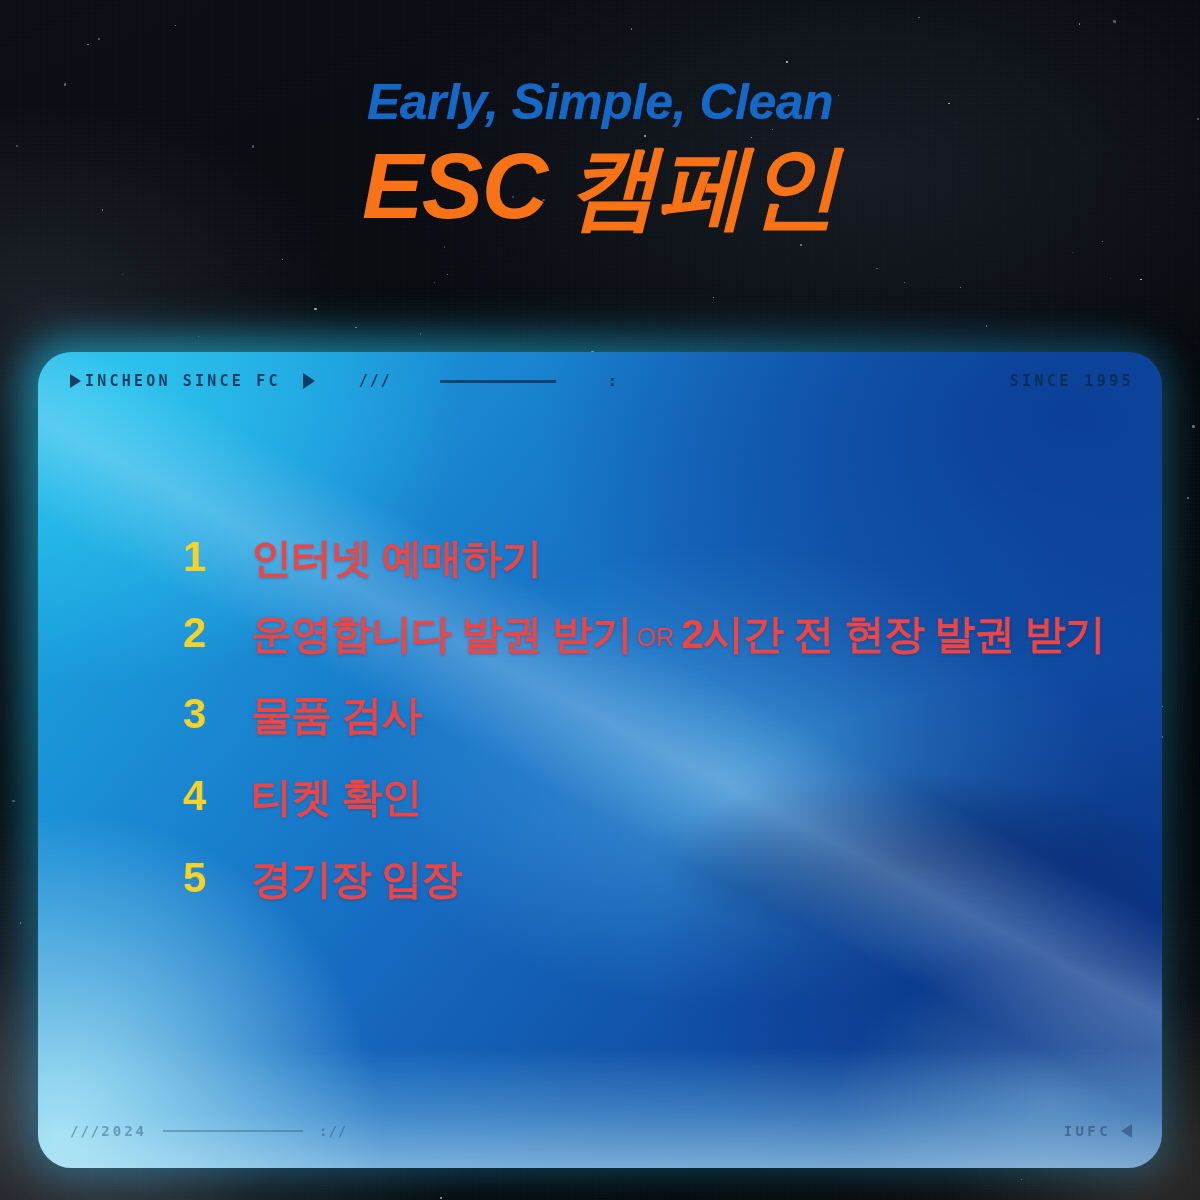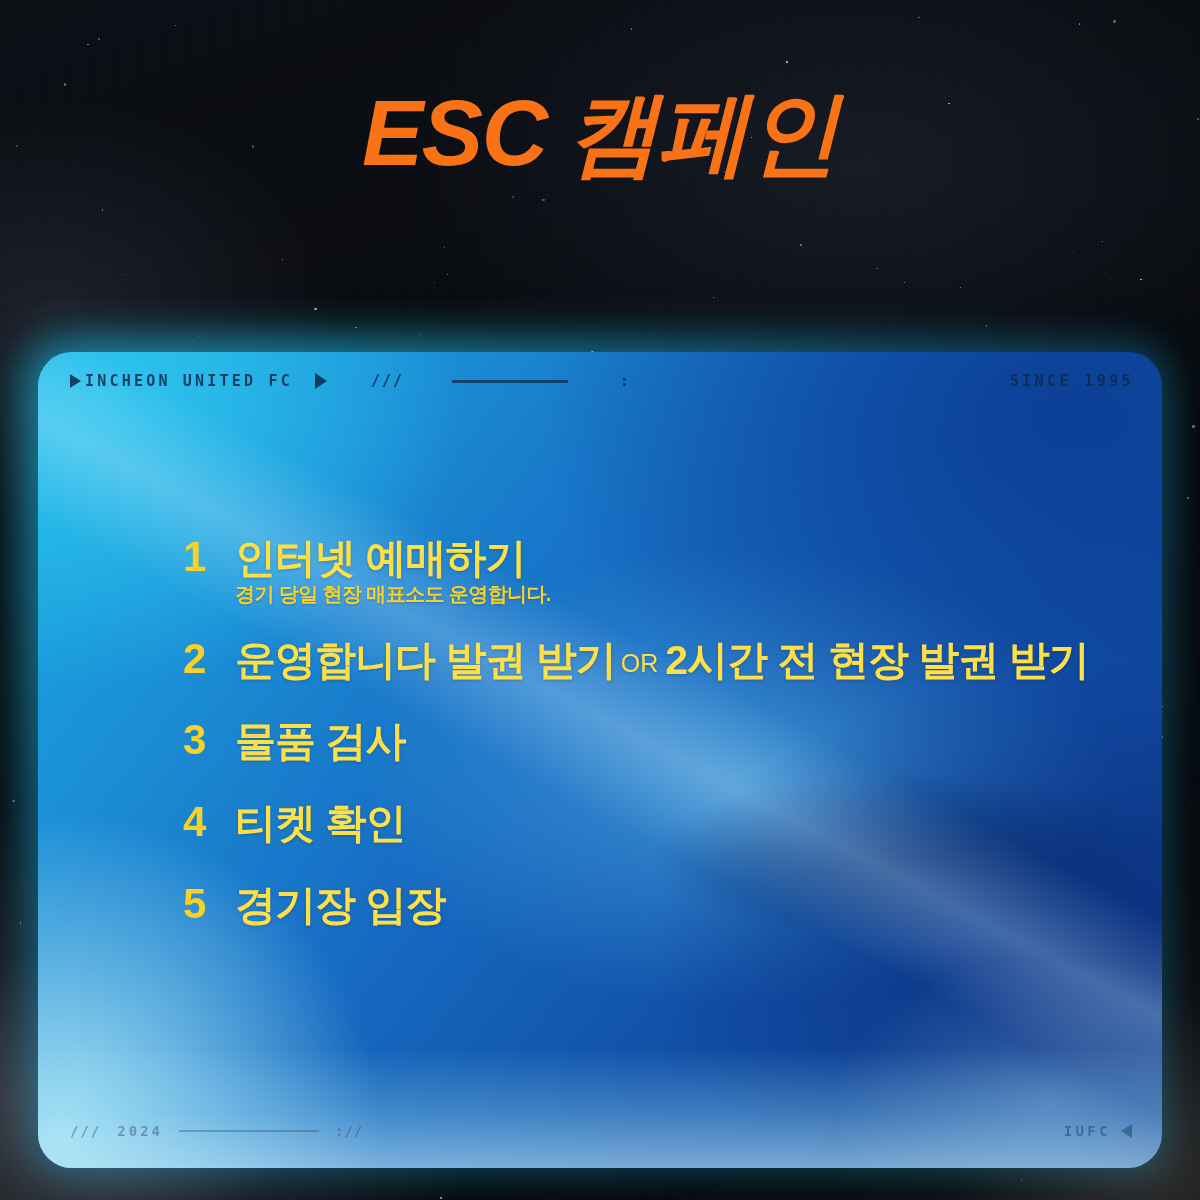--- a/index.html
+++ b/index.html
@@ -212,25 +212,26 @@
     font-weight: 800;
     color: #f8d227;
     line-height: 46px;
     text-align: left;
     font-family: "Liberation Sans", sans-serif;
   }
   .step-body { flex: 1 1 auto; padding-top: 0; }
   .step-title {
     font-size: 41px;
     font-weight: 700;
-    color: #fde047;
+    color: #ef4444;
     line-height: 48px;
     letter-spacing: -1px;
     white-space: nowrap;
     text-shadow: 0 1px 3px rgba(8,40,90,.28);
+    margin-left: 16px;
   }
   .step-title .or {
     font-size: 25px;
     font-weight: 400;
     letter-spacing: 0;
     margin: 0 7px 0 5px;
     vertical-align: 2px;
   }
   .step-sub {
     font-size: 20px;
@@ -259,21 +260,21 @@
     align-items: center;
     z-index: 6;
     font-family: "DejaVu Sans Mono", "Liberation Mono", monospace;
     font-size: 14px;
     font-weight: 700;
     letter-spacing: 3px;
     color: #2b4c6e;
     opacity: .45;
   }
   .ftr-slashes { letter-spacing: 2px; }
-  .ftr-year { margin-left: 16px; }
+  .ftr-year { }
   .ftr-rule {
     margin-left: 16px;
     width: 140px;
     height: 2px;
     background: #2b4c6e;
     opacity: .8;
   }
   .ftr-colon { margin-left: 16px; letter-spacing: 1px; }
   .ftr-spacer { flex: 1; }
   .ftr-iufc { letter-spacing: 3.4px; color: #0c2448; opacity: .85; }
@@ -420,51 +421,51 @@
       <div class="star" style="left: 963.6px; top: 541px; width: 1.4px; height: 1.4px; opacity: 0.48;"></div>
       <div class="star" style="left: 646.7px; top: 696.8px; width: 1.4px; height: 1.4px; opacity: 0.48;"></div>
       <div class="star" style="left: 512.2px; top: 196.4px; width: 1.4px; height: 1.4px; opacity: 0.26;"></div>
       <div class="star" style="left: 192px; top: 866.9px; width: 1.4px; height: 1.4px; opacity: 0.68;"></div>
       <div class="star" style="left: 16.4px; top: 145.4px; width: 1.4px; height: 1.4px; opacity: 0.29;"></div>
       <div class="star" style="left: 1136.3px; top: 738.9px; width: 1.4px; height: 1.4px; opacity: 0.34;"></div>
       <div class="star" style="left: 439.9px; top: 1196.9px; width: 2.5px; height: 2.5px; opacity: 0.76;"></div>
     </div>
 
   <div class="headline">
+    <div class="kicker">Early, Simple, Clean</div>
     <div class="maintitle">
       <span class="esc">ESC</span><span>캠페인</span>
     </div>
   </div>
 
   <div class="card-glow"></div>
 
   <div class="card">
     <div class="card-bg"></div>
     <div class="card-sheen"></div>
     <div class="card-noise"></div>
     <div class="card-bottomfade"></div>
 
     <div class="card-header">
       <span class="hdr-tri-left"></span>
-      <span class="hdr-brand">INCHEON UNITED FC</span>
+      <span class="hdr-brand">INCHEON SINCE FC</span>
       <span class="hdr-tri-mid"></span>
       <span class="hdr-slashes">///</span>
       <span class="hdr-rule"></span>
       <span class="hdr-colon">:</span>
       <span class="hdr-spacer"></span>
       <span class="hdr-since">SINCE 1995</span>
     </div>
 
     <div class="steps">
 
       <div class="step s1">
         <div class="step-num">1</div>
         <div class="step-body">
           <div class="step-title">인터넷 예매하기</div>
-          <div class="step-sub">경기 당일 현장 매표소도 운영합니다.</div>
         </div>
       </div>
 
       <div class="step s2">
         <div class="step-num">2</div>
         <div class="step-body">
           <div class="step-title"><span>운영합니다 발권 받기</span><span class="or">OR</span><span>2시간 전 현장 발권 받기</span></div>
         </div>
       </div>
 

